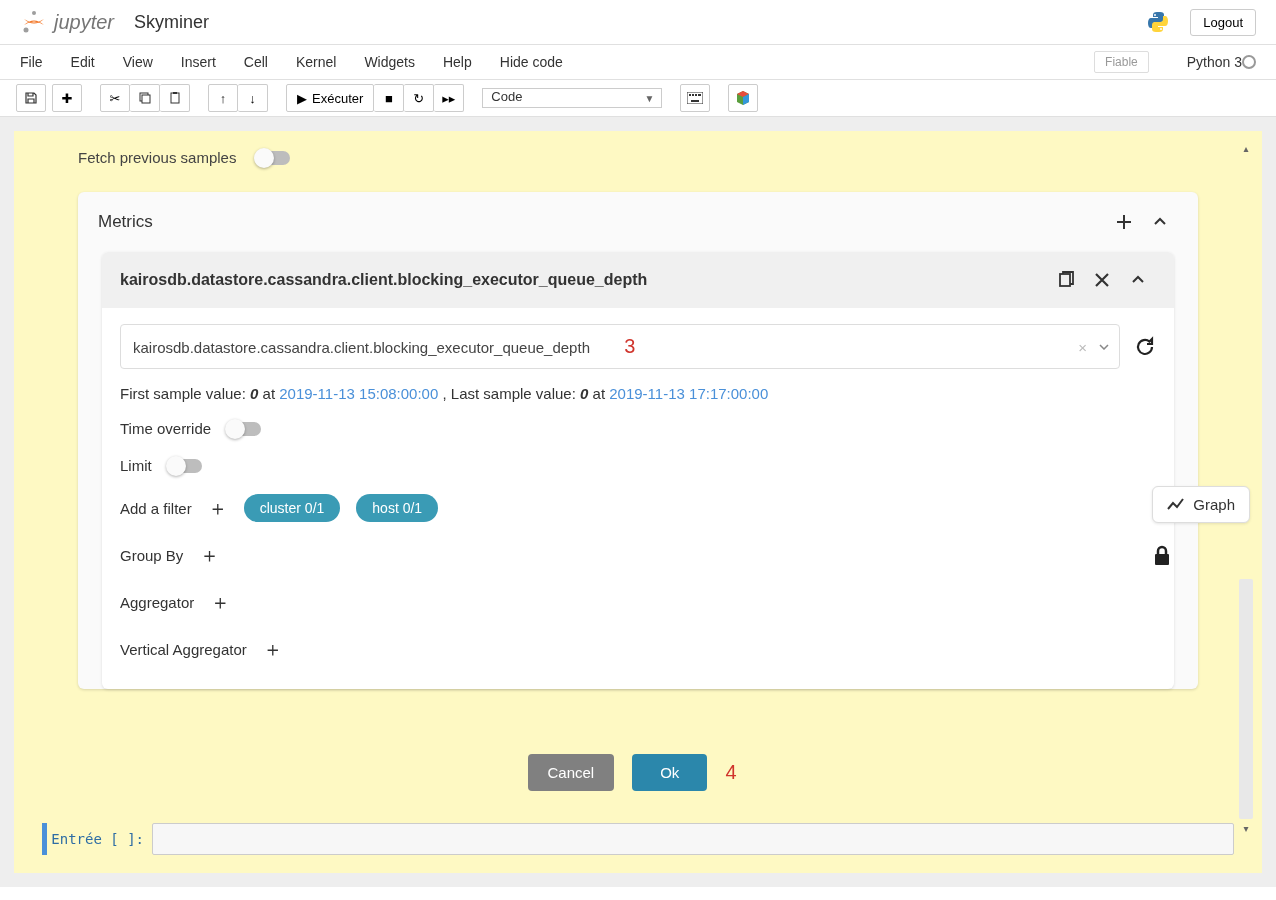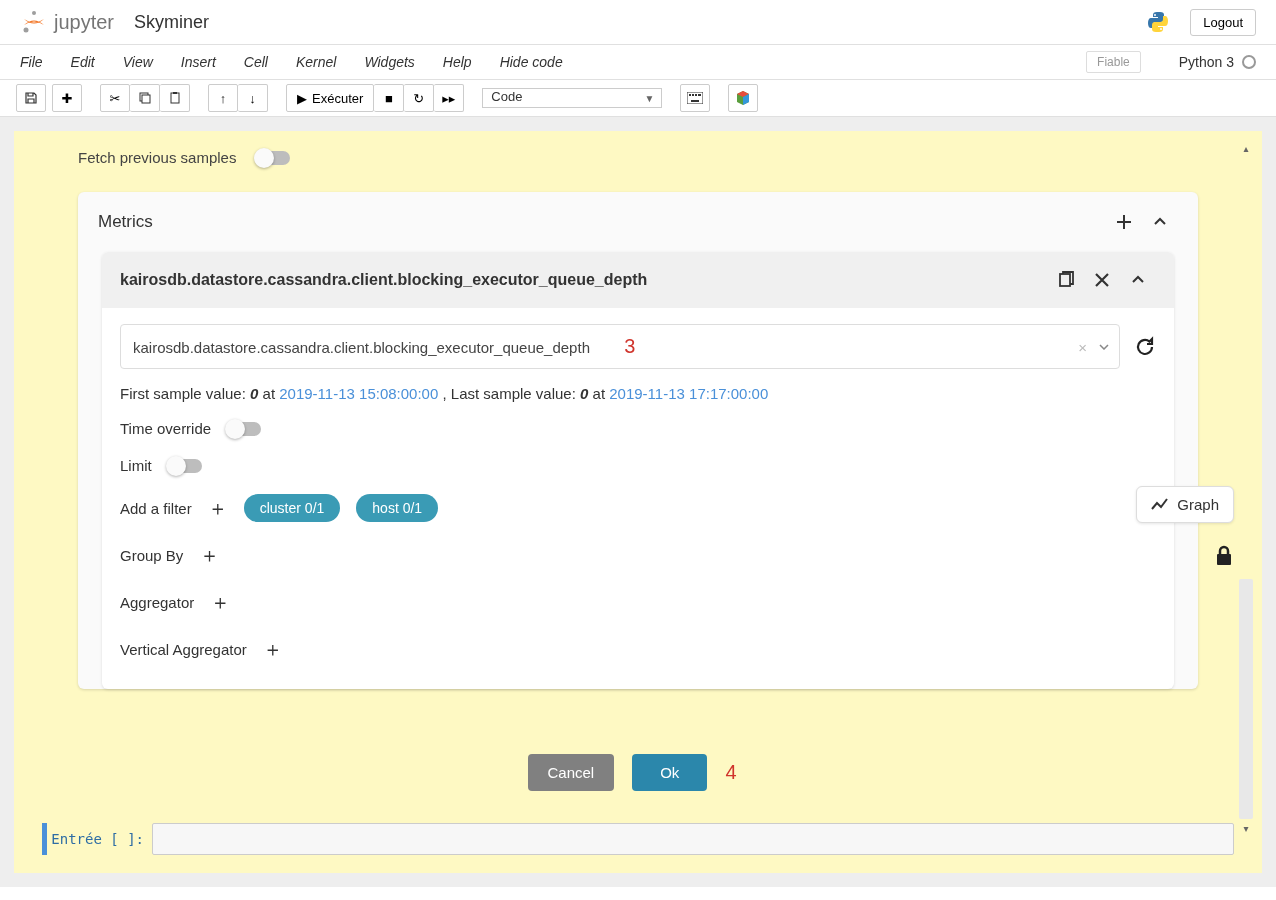--- a/index.html
+++ b/index.html
@@ -1,34 +1,34 @@
 <!DOCTYPE html>
 <html><head>
   <meta charset="utf-8">
   <style>
     * { box-sizing: border-box; margin: 0; padding: 0; }
     body { font-family: -apple-system, BlinkMacSystemFont, "Segoe UI", Helvetica, Arial, sans-serif; font-size: 14px; color: #333; background: #fff; }
     
     
     .header { display: flex; align-items: center; padding: 8px 20px; border-bottom: 1px solid #e0e0e0; }
-    .logo { display: flex; align-items: center; gap: 6px; }
+    .logo { display: flex; align-items: center; gap: 6px; font-style: italic; }
     .logo-icon { width: 28px; height: 28px; }
     .logo-text { font-size: 20px; color: #757575; font-weight: 400; }
     .notebook-name { font-size: 18px; color: #333; margin-left: 20px; }
     .header-spacer { flex: 1; }
     .python-icon { width: 24px; height: 24px; margin-right: 20px; }
     .logout-btn { padding: 5px 12px; border: 1px solid #ccc; border-radius: 3px; background: #fff; cursor: pointer; font-size: 13px; }
     
     
     .menubar { display: flex; align-items: center; padding: 6px 20px; border-bottom: 1px solid #e0e0e0; font-size: 14px; }
     .menubar-left { display: flex; gap: 28px; flex: 1; }
-    .menubar-item { color: #333; cursor: pointer; font-style: italic; }
+    .menubar-item { color: #333; cursor: pointer; }
     .menubar-right { display: flex; align-items: center; gap: 30px; }
     .trust-label { padding: 3px 10px; border: 1px solid #ddd; color: #999; font-size: 12px; border-radius: 2px; }
-    .kernel-status { display: flex; align-items: center; gap: 8px; color: #333; padding-left: 8px; }
+    .kernel-status { display: flex; align-items: center; color: #333; padding-left: 8px; }
     .kernel-circle { width: 14px; height: 14px; border: 2px solid #999; border-radius: 50%; }
     
     
     .toolbar { display: flex; align-items: center; padding: 4px 16px; border-bottom: 1px solid #e0e0e0; gap: 6px; }
     .tool-btn { width: 30px; height: 28px; border: 1px solid #ccc; background: #fff; border-radius: 2px; cursor: pointer; display: flex; align-items: center; justify-content: center; font-size: 13px; }
     .tool-group { display: flex; }
     .tool-group .tool-btn:not(:first-child) { border-left: none; }
     .tool-btn-wide { width: auto; padding: 0 10px; gap: 5px; }
     .cell-type-select { height: 20px; border: 1px solid #ccc; padding: 0 30px 0 8px; background: #fff; font-size: 13px; min-width: 180px; position: relative; cursor: pointer; }
     .cell-type-wrap { position: relative; display: flex; align-items: center; }
@@ -77,21 +77,21 @@
     .btn-cancel { background: #808080; color: #fff; border: none; padding: 10px 20px; border-radius: 4px; font-size: 15px; cursor: pointer; }
     .btn-ok { background: #2b87ab; color: #fff; border: none; padding: 10px 28px; border-radius: 4px; font-size: 15px; cursor: pointer; }
     
     
     .input-cell { position: absolute; left: 28px; right: 28px; bottom: 18px; display: flex; align-items: stretch; margin-top: 37px; }
     .input-prompt { color: #2e6da4; font-family: monospace; font-size: 14px; padding: 8px 8px; min-width: 110px; text-align: right; }
     .input-area { flex: 1; border: 1px solid #ccc; border-radius: 2px; padding: 8px; min-height: 30px; background: #f7f7f7; }
     .input-border { position: absolute; left: 0; top: 0; bottom: 0; width: 5px; background: #4a90d9; }
     
     
-    .side-panel { position: absolute; right: 28px; top: 355px; display: flex; flex-direction: column; gap: 22px; align-items: flex-end; }
+    .side-panel { position: absolute; right: 12px; top: 355px; display: flex; flex-direction: column; gap: 22px; align-items: flex-start; }
     .graph-box { background: #fff; border: 1px solid #ddd; border-radius: 6px; padding: 9px 14px; display: flex; align-items: center; gap: 8px; font-size: 15px; box-shadow: 0 1px 3px rgba(0,0,0,0.1); }
     
     
     .scrollbar-v { position: absolute; right: 9px; top: 10px; bottom: 10px; width: 14px; }
     .scroll-arrow { width: 14px; height: 14px; display: flex; align-items: center; justify-content: center; font-size: 10px; color: #666; cursor: pointer; }
     .scroll-track { position: absolute; top: 438px; bottom: 44px; right: 0; width: 14px; background: #e8e8e8; border-radius: 2px; }
     
     svg { display: block; }
   </style>
 </head>

